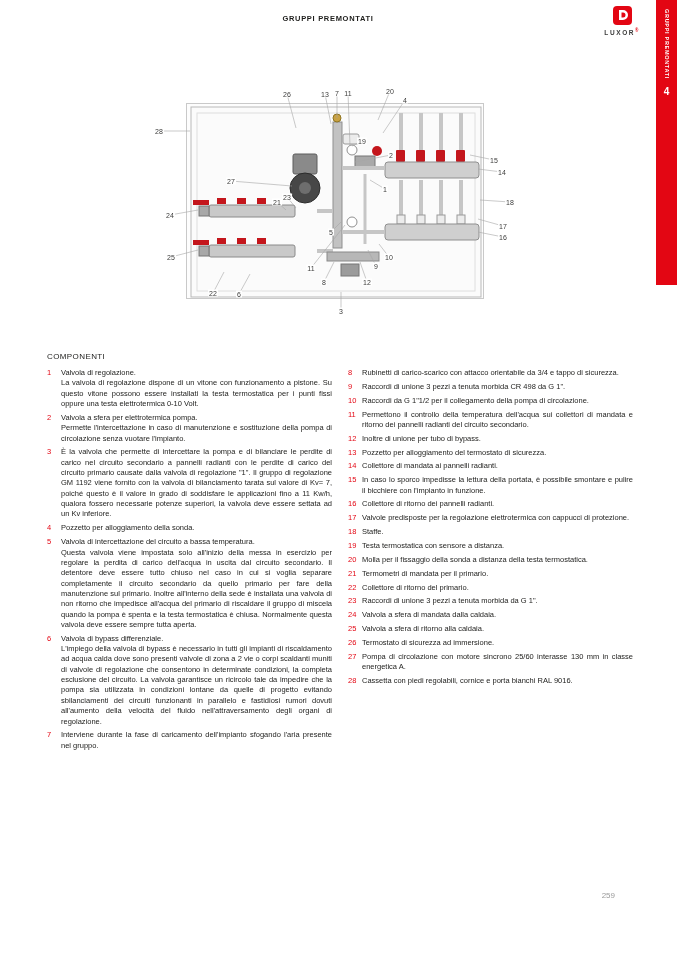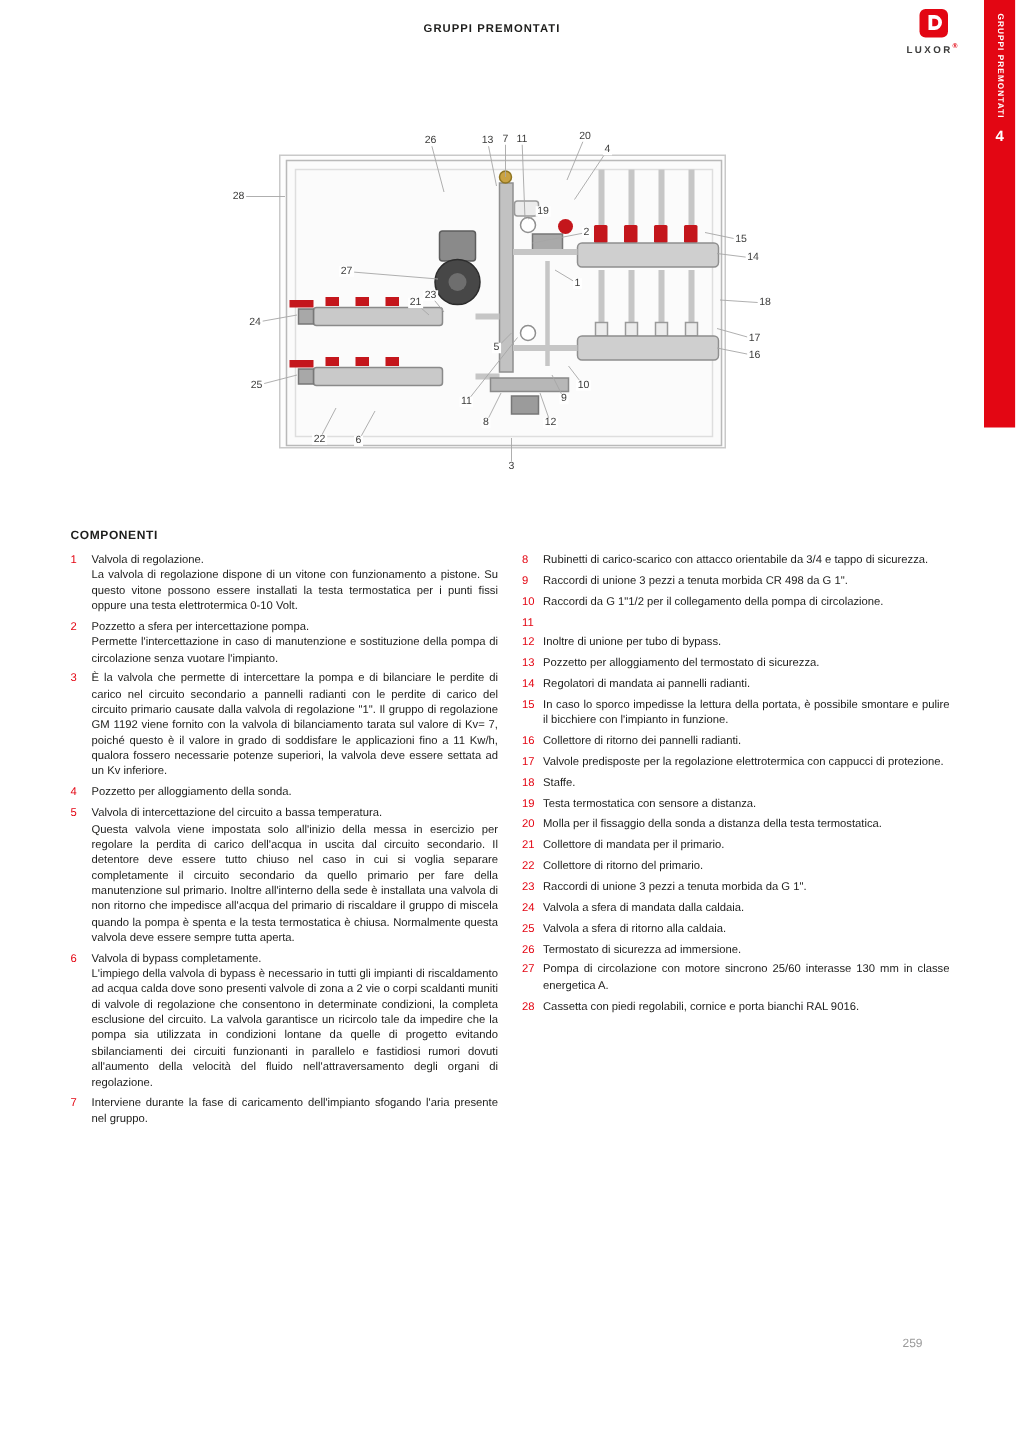--- a/index.html
+++ b/index.html
@@ -25,21 +25,21 @@
 
   .diagram-frame{position:absolute;left:186px;top:103px;width:298px;height:196px;
     border:1px solid #c9c9c9;background:#fdfdfd}
   .callout-layer{position:absolute;left:0;top:0;width:677px;height:958px;pointer-events:none}
   .leader-lines{position:absolute;left:0;top:0}
   .leader-lines line{stroke:#a6a6a6;stroke-width:.6}
   .callout{position:absolute;transform:translate(-50%,-50%);font-size:7px;color:#3c3c3b;
     background:#fff;padding:0 1px;line-height:1}
 
   .components{position:absolute;left:47px;top:352px;width:586px}
-  .comp-heading{font-size:8px;font-weight:bold;color:#1d1d1b;letter-spacing:.4px;margin-bottom:7px}
+  .comp-heading{font-size:8px;font-weight:normal;color:#1d1d1b;letter-spacing:.4px;margin-bottom:7px}
   .comp-cols{display:flex;gap:16px}
   .comp-col{width:285px}
   .comp-item{display:flex;margin-bottom:3.5px}
   .comp-num{flex:none;width:14px;font-size:7.5px;line-height:1.38;color:var(--accent)}
   .comp-txt{flex:1;font-size:7.5px;line-height:1.38;color:#1d1d1b;text-align:justify}
 
   .page-number{position:absolute;right:62px;bottom:22px;font-size:8px;color:#9a9a9a}
 </style>
 </head>
 <body>
@@ -200,21 +200,21 @@
           <div class="comp-item">
             <span class="comp-num">1</span>
             <div class="comp-txt">
               <div>Valvola di regolazione.</div>
               <div>La valvola di regolazione dispone di un vitone con funzionamento a pistone. Su questo vitone possono essere installati la testa termostatica per i punti fissi oppure una testa elettrotermica 0-10 Volt.</div>
             </div>
           </div>
           <div class="comp-item">
             <span class="comp-num">2</span>
             <div class="comp-txt">
-              <div>Pozzetto a sfera per intercettazione pompa.</div>
+              <div>Valvola a sfera per elettrotermica pompa.</div>
               <div>Permette l'intercettazione in caso di manutenzione e sostituzione della pompa di circolazione senza vuotare l'impianto.</div>
             </div>
           </div>
           <div class="comp-item">
             <span class="comp-num">3</span>
             <div class="comp-txt">
               <div>È la valvola che permette di intercettare la pompa e di bilanciare le perdite di carico nel circuito secondario a pannelli radianti con le perdite di carico del circuito primario causate dalla valvola di regolazione "1". Il gruppo di regolazione GM 1192 viene fornito con la valvola di bilanciamento tarata sul valore di Kv= 7, poiché questo è il valore in grado di soddisfare le applicazioni fino a 11 Kw/h, qualora fossero necessarie potenze superiori, la valvola deve essere settata ad un Kv inferiore.</div>
             </div>
           </div>
           <div class="comp-item">
@@ -226,21 +226,21 @@
           <div class="comp-item">
             <span class="comp-num">5</span>
             <div class="comp-txt">
               <div>Valvola di intercettazione del circuito a bassa temperatura.</div>
               <div>Questa valvola viene impostata solo all'inizio della messa in esercizio per regolare la perdita di carico dell'acqua in uscita dal circuito secondario. Il detentore deve essere tutto chiuso nel caso in cui si voglia separare completamente il circuito secondario da quello primario per fare della manutenzione sul primario. Inoltre all'interno della sede è installata una valvola di non ritorno che impedisce all'acqua del primario di riscaldare il gruppo di miscela quando la pompa è spenta e la testa termostatica è chiusa. Normalmente questa valvola deve essere sempre tutta aperta.</div>
             </div>
           </div>
           <div class="comp-item">
             <span class="comp-num">6</span>
             <div class="comp-txt">
-              <div>Valvola di bypass completamente.</div>
+              <div>Valvola di bypass differenziale.</div>
               <div>L'impiego della valvola di bypass è necessario in tutti gli impianti di riscaldamento ad acqua calda dove sono presenti valvole di zona a 2 vie o corpi scaldanti muniti di valvole di regolazione che consentono in determinate condizioni, la completa esclusione del circuito. La valvola garantisce un ricircolo tale da impedire che la pompa sia utilizzata in condizioni lontane da quelle di progetto evitando sbilanciamenti dei circuiti funzionanti in parallelo e fastidiosi rumori dovuti all'aumento della velocità del fluido nell'attraversamento degli organi di regolazione.</div>
             </div>
           </div>
           <div class="comp-item">
             <span class="comp-num">7</span>
             <div class="comp-txt">
               <div>Interviene durante la fase di caricamento dell'impianto sfogando l'aria presente nel gruppo.</div>
             </div>
           </div>
         </div>
@@ -259,38 +259,39 @@
           </div>
           <div class="comp-item">
             <span class="comp-num">10</span>
             <div class="comp-txt">
               <div>Raccordi da G 1"1/2 per il collegamento della pompa di circolazione.</div>
             </div>
           </div>
           <div class="comp-item">
             <span class="comp-num">11</span>
             <div class="comp-txt">
+              <div>Permettono il controllo della temperatura dell'acqua sui collettori di mandata e ritorno dei pannelli radianti del circuito secondario.</div>
             </div>
           </div>
           <div class="comp-item">
             <span class="comp-num">12</span>
             <div class="comp-txt">
               <div>Inoltre di unione per tubo di bypass.</div>
             </div>
           </div>
           <div class="comp-item">
             <span class="comp-num">13</span>
             <div class="comp-txt">
               <div>Pozzetto per alloggiamento del termostato di sicurezza.</div>
             </div>
           </div>
           <div class="comp-item">
             <span class="comp-num">14</span>
             <div class="comp-txt">
-              <div>Regolatori di mandata ai pannelli radianti.</div>
+              <div>Collettore di mandata ai pannelli radianti.</div>
             </div>
           </div>
           <div class="comp-item">
             <span class="comp-num">15</span>
             <div class="comp-txt">
               <div>In caso lo sporco impedisse la lettura della portata, è possibile smontare e pulire il bicchiere con l'impianto in funzione.</div>
             </div>
           </div>
           <div class="comp-item">
             <span class="comp-num">16</span>
@@ -318,21 +319,21 @@
           </div>
           <div class="comp-item">
             <span class="comp-num">20</span>
             <div class="comp-txt">
               <div>Molla per il fissaggio della sonda a distanza della testa termostatica.</div>
             </div>
           </div>
           <div class="comp-item">
             <span class="comp-num">21</span>
             <div class="comp-txt">
-              <div>Collettore di mandata per il primario.</div>
+              <div>Termometri di mandata per il primario.</div>
             </div>
           </div>
           <div class="comp-item">
             <span class="comp-num">22</span>
             <div class="comp-txt">
               <div>Collettore di ritorno del primario.</div>
             </div>
           </div>
           <div class="comp-item">
             <span class="comp-num">23</span>

